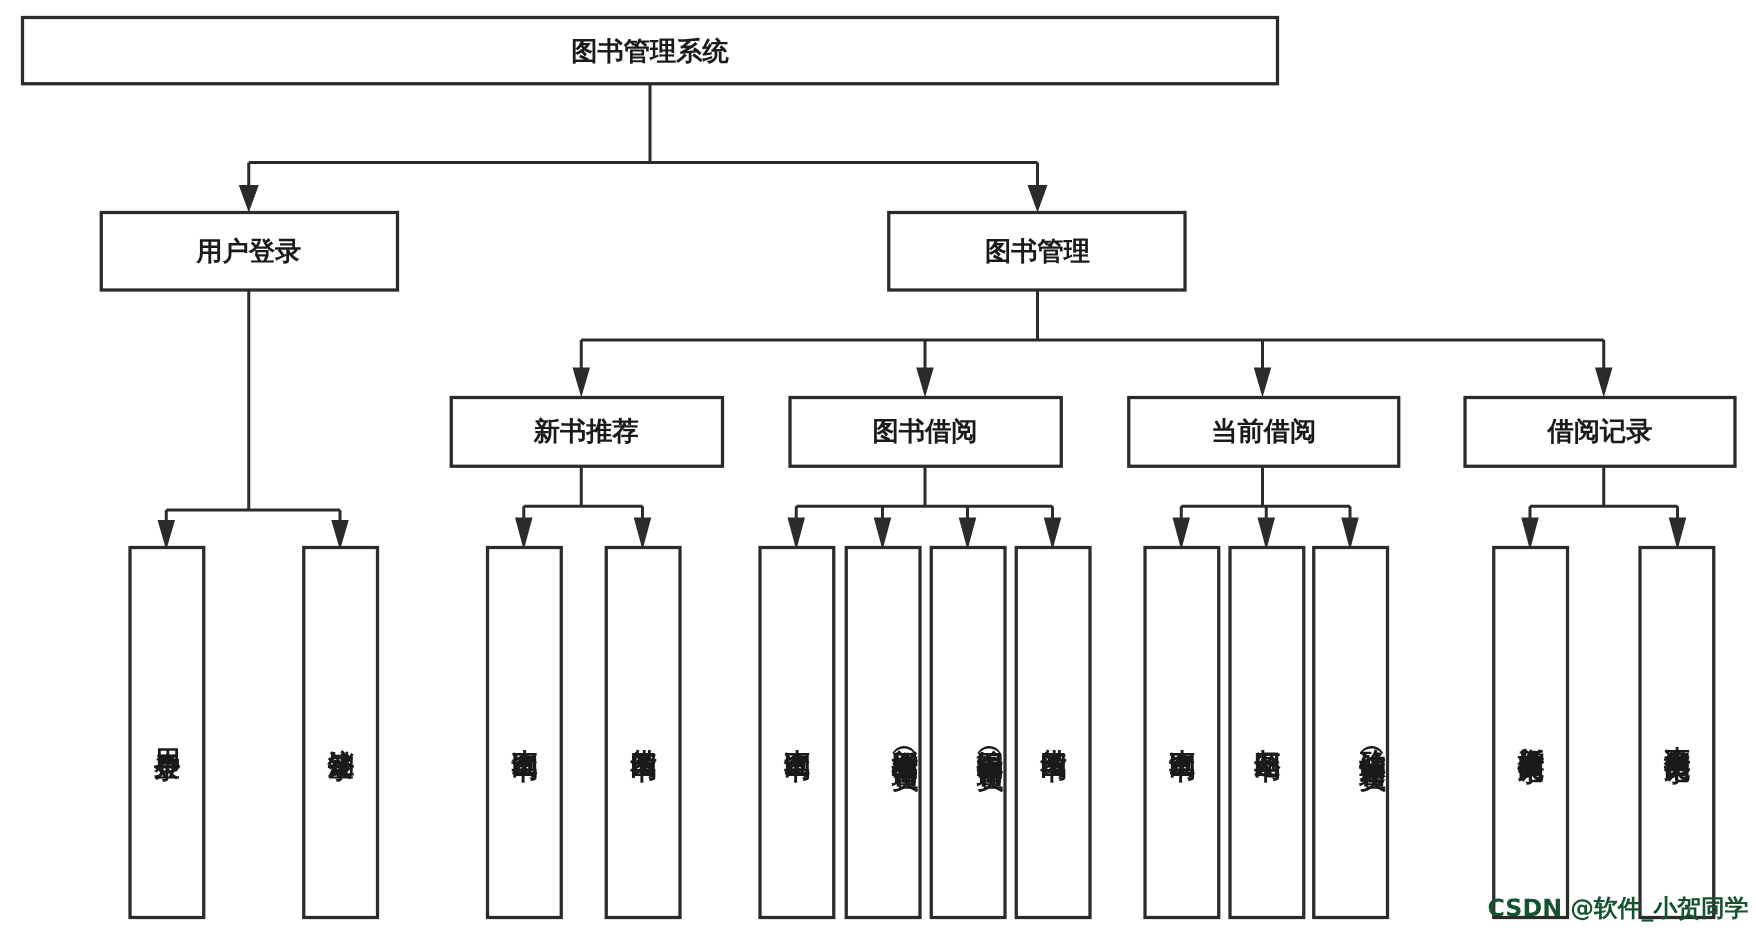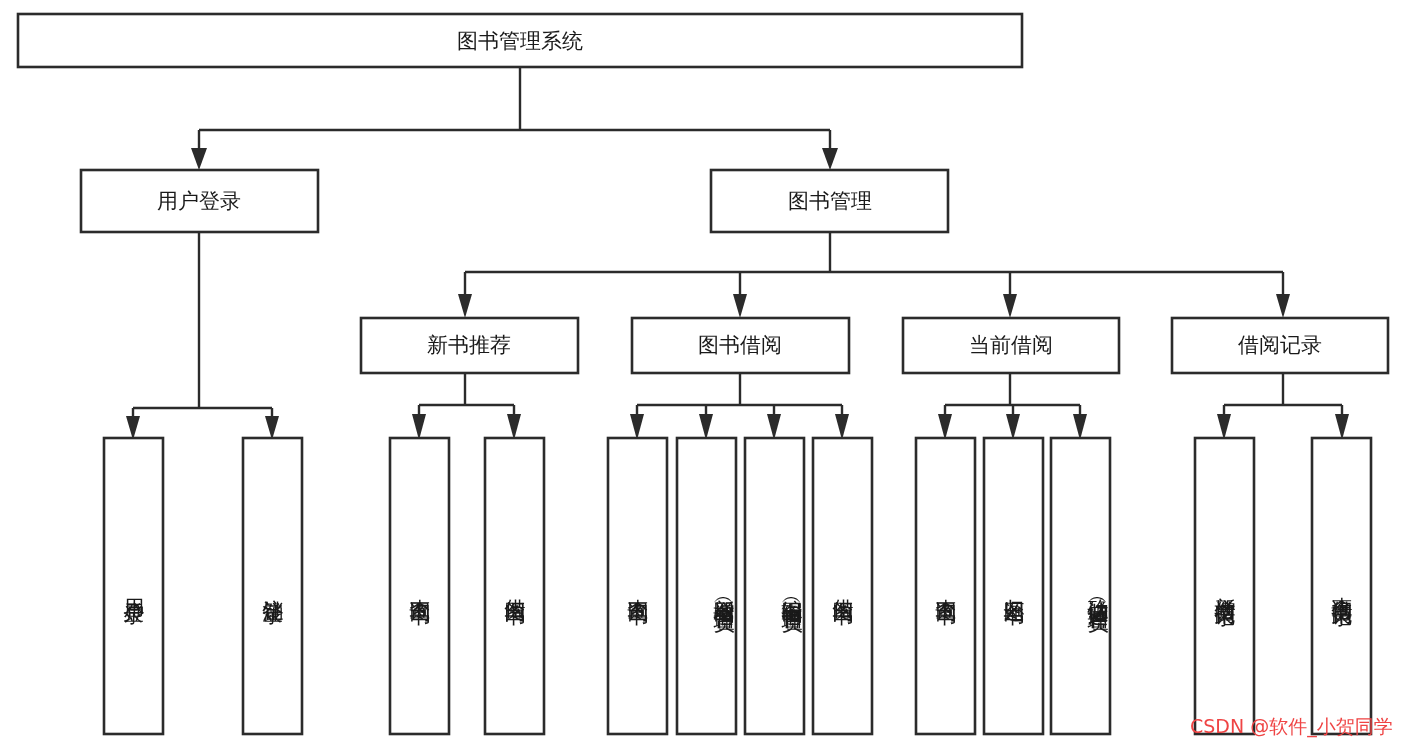--- a/index.html
+++ b/index.html
@@ -11,20 +11,21 @@
     width: 1405px;
     height: 747px;
     font-family: "DejaVu Sans", "Liberation Sans", sans-serif;
     overflow: hidden;
   }
   #diagram-root {
     position: relative;
     width: 1405px;
     height: 571px;
     background: #ffffff;
+    font-weight: bold;
   }
   svg#flowchart {
     position: absolute;
     top: 0;
     left: 0;
     width: 1405px;
     height: 747px;
   }
   .node-rect {
     fill: #ffffff;
@@ -60,21 +61,21 @@
     display: flex;
     align-items: center;
     justify-content: center;
     white-space: nowrap;
     pointer-events: none;
   }
   .watermark {
     position: absolute;
     font-family: "DejaVu Sans", "Liberation Sans", sans-serif;
     font-size: 19px;
-    color: #ef4444;
+    color: #14532d;
     white-space: nowrap;
   }
 </style>
 </head>
 <body>
 
 <div id="diagram-root">
 
   <svg id="flowchart" viewBox="0 0 1405 747">
 

